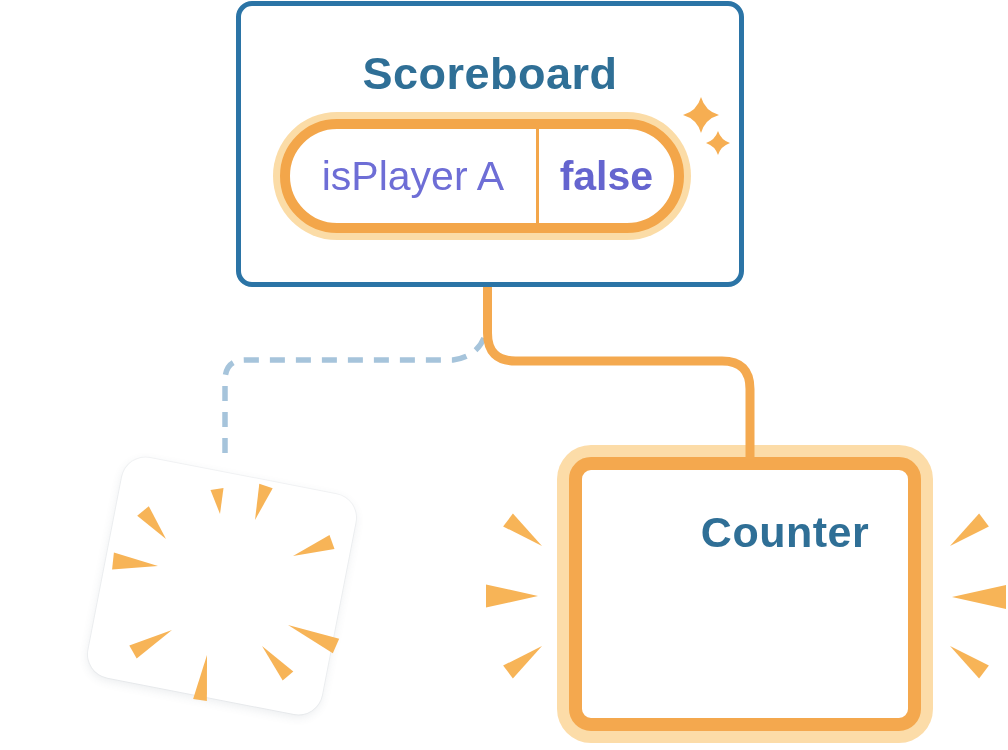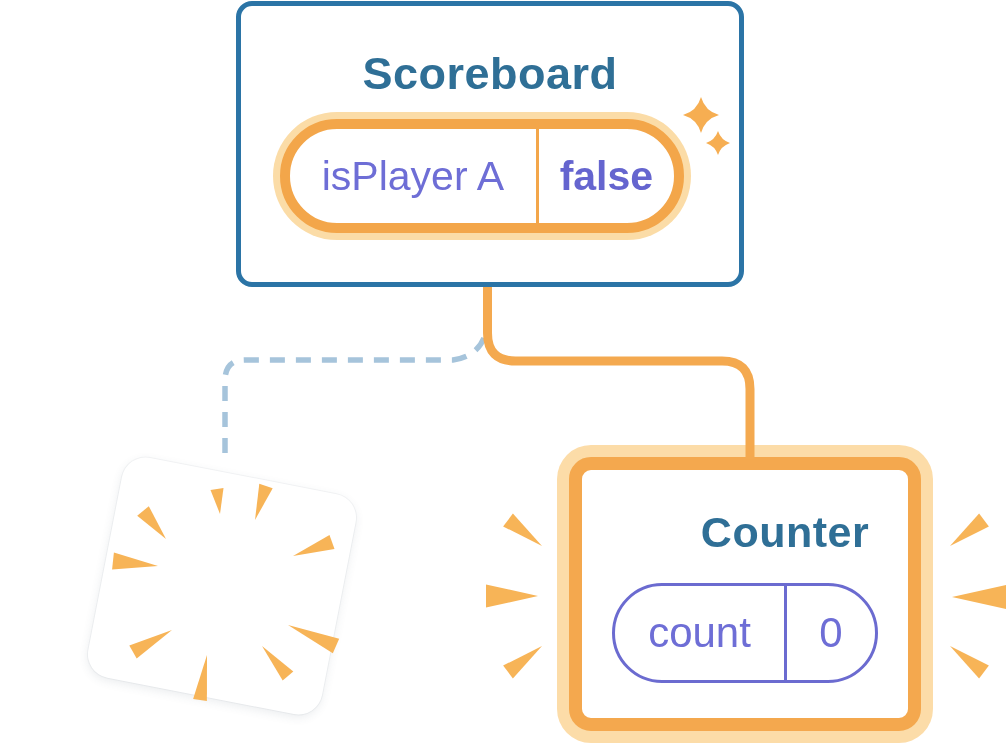--- a/index.html
+++ b/index.html
@@ -83,25 +83,20 @@
   <div class="abs sb-card"></div>
   <div class="abs sb-pill">
     <div class="sb-key">isPlayer A</div>
     <div class="sb-sep"></div>
     <div class="sb-val">false</div>
   </div>
   <div class="abs sb-title">Scoreboard</div>
 
   <div class="abs ct-card"></div>
   <div class="abs ct-title">Counter</div>
-  <div class="abs ct-pill">
-    <div class="ct-key">count</div>
-    <div class="ct-sep"></div>
-    <div class="ct-val">0</div>
-  </div>
 
   <svg class="layer" viewBox="0 0 1008 750">
     <path d="M484,338 Q476,357 453,360 L245,360 Q225,360 225,381 L225,461" fill="none" stroke="#A6C4DB" stroke-width="5.5" stroke-dasharray="15 11"></path>
     <path d="M487.5,287 L487.5,333 Q487.5,361 515.5,361 L722,361 Q750,361 750,389 L750,459" fill="none" stroke="#F4A94F" stroke-width="9"></path>
   </svg>
 
   <svg class="layer" viewBox="0 0 1008 750">
     <g fill="#F7B457">
       <polygon points="542,546 512.9,513.6 503.1,526.4"></polygon>
       <polygon points="538,596 486,584.5 486,607.5"></polygon>

